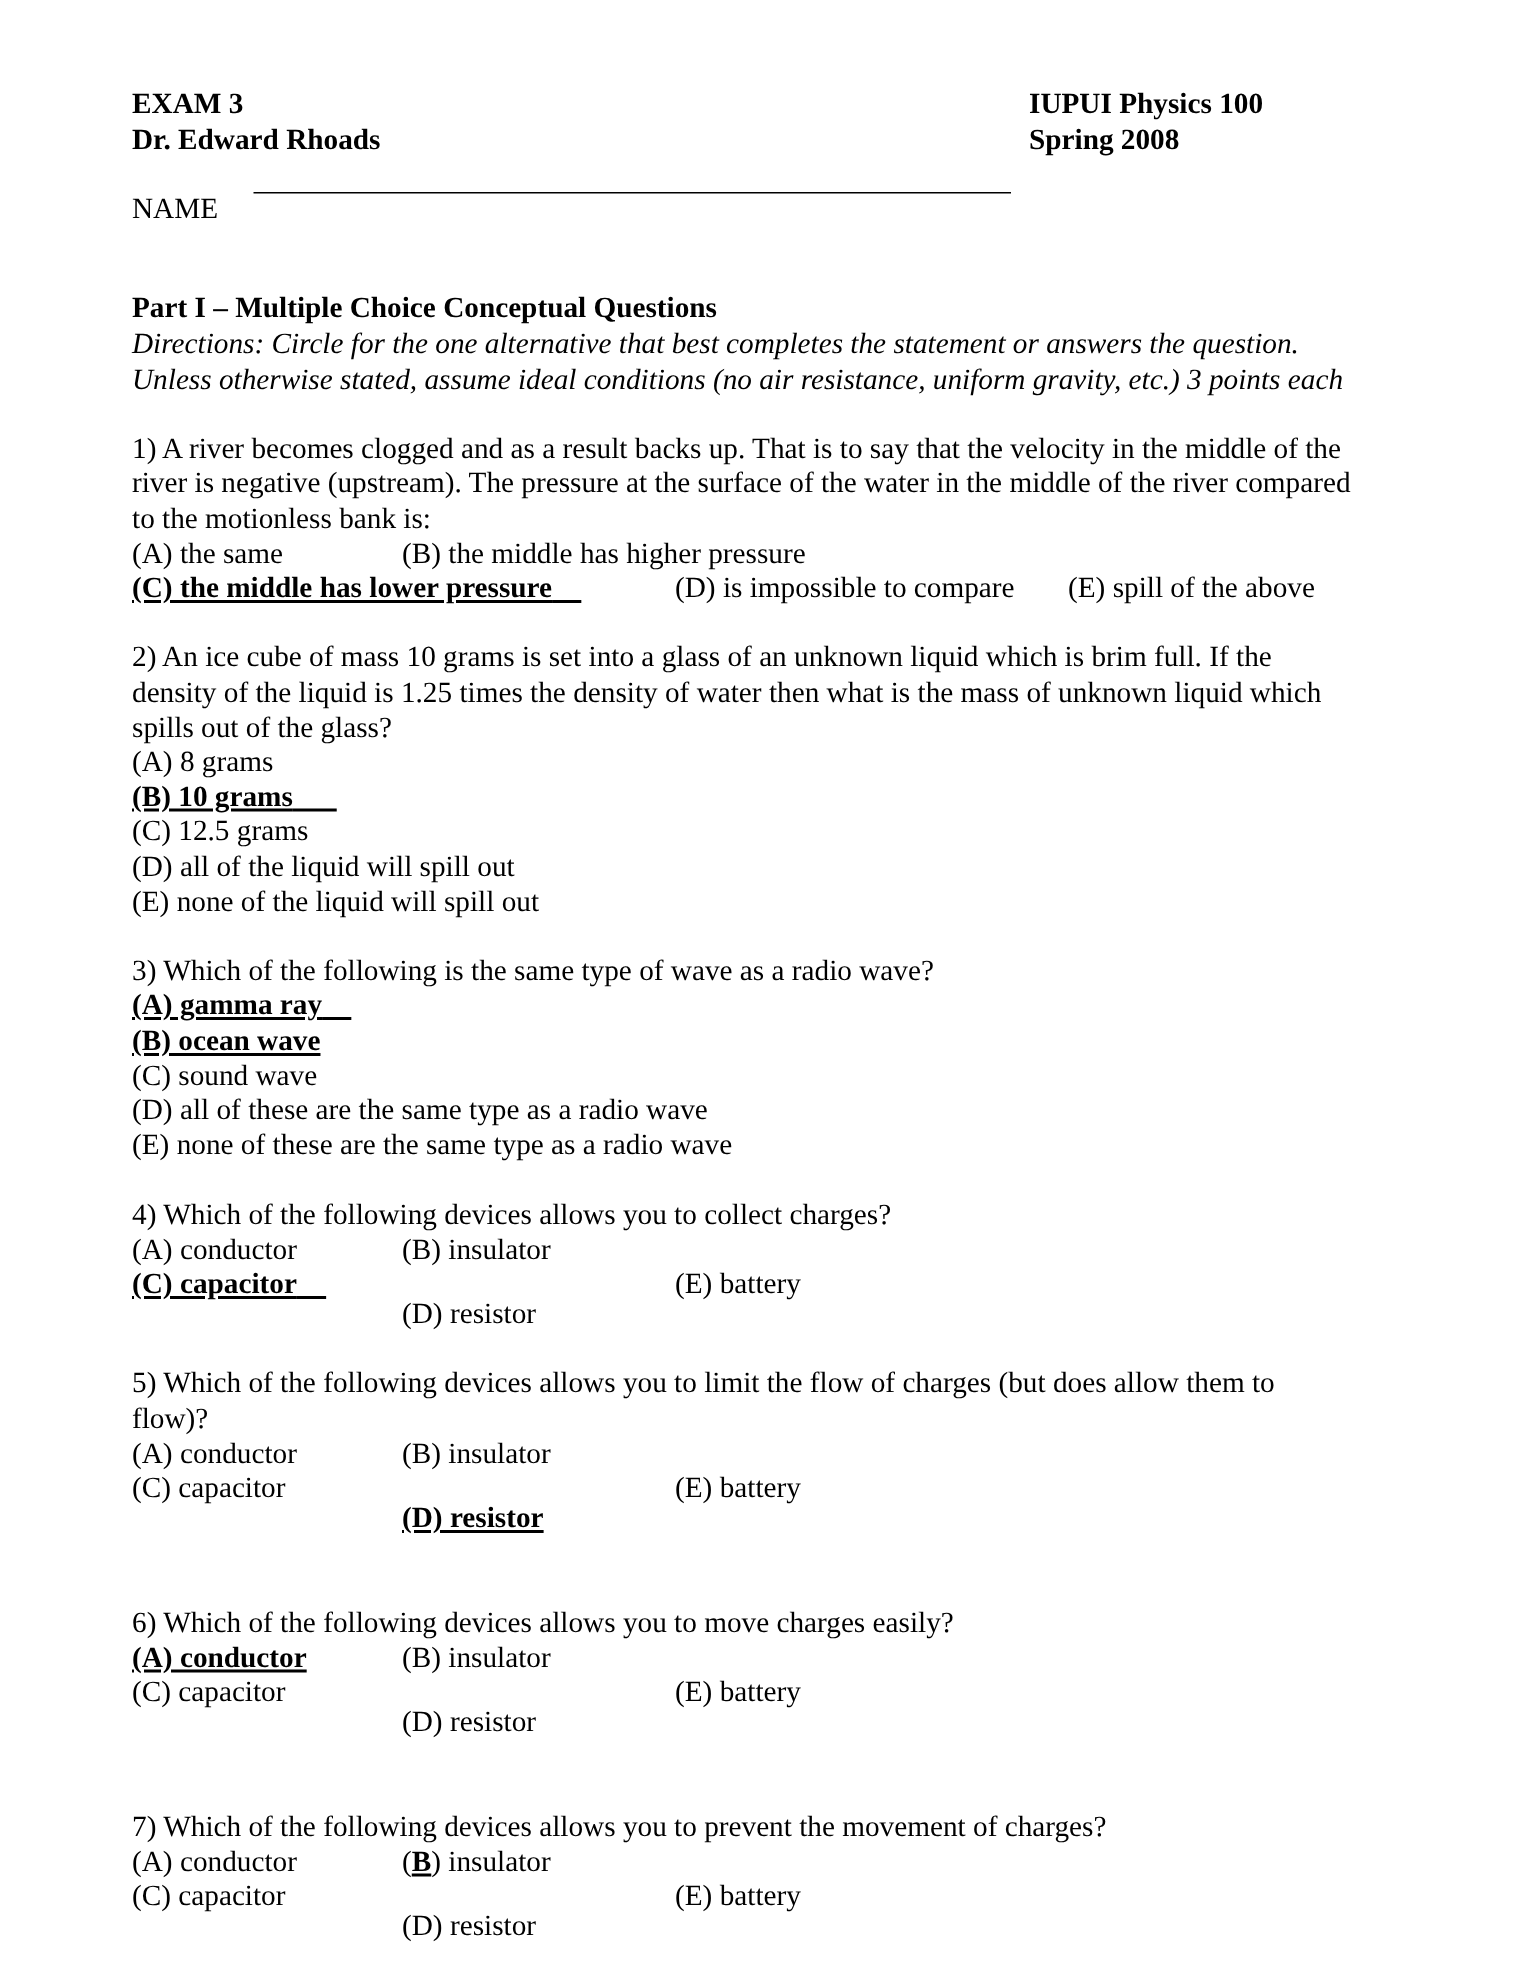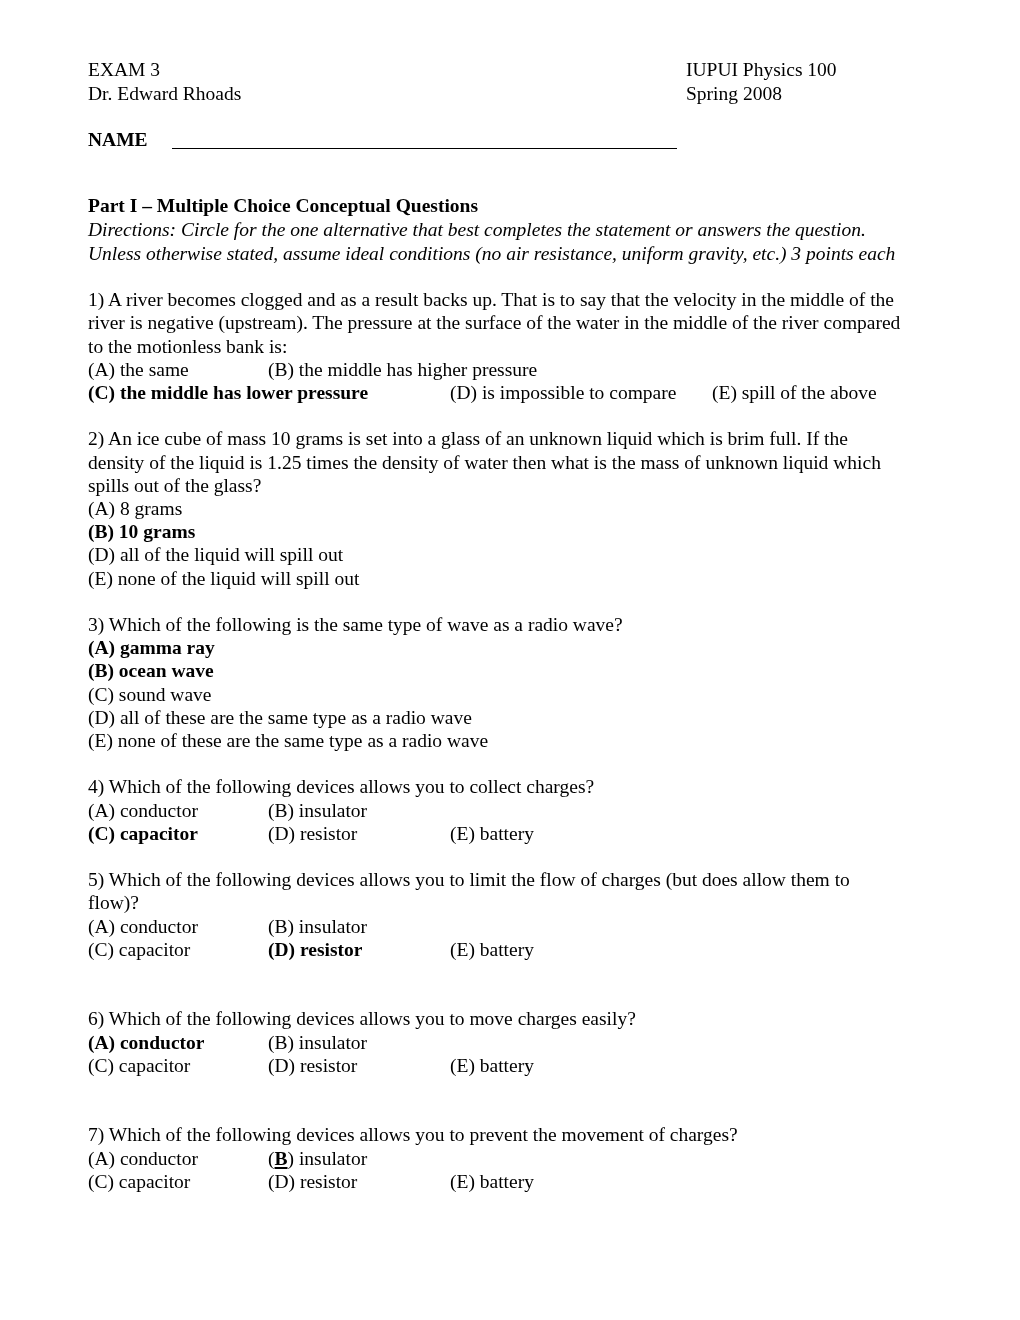--- a/index.html
+++ b/index.html
@@ -23,32 +23,32 @@
   }
   .doc {
     font-size: 19.5px;
     line-height: 23.2px;
   }
 
   
   .header-row {
     display: flex;
     align-items: center;
-    font-weight: normal;
+    font-weight: bold;
     line-height: 23.6px;
   }
   .header-left { width: 598px; flex: 0 0 598px; }
   .header-right { flex: 1 1 auto; }
 
   .blank-line { height: 23.2px; }
 
   .name-row {
     display: flex;
-    align-items: flex-end;
-    font-weight: bold;
+    align-items: flex-start;
+    font-weight: normal;
     line-height: 23.6px;
     gap: 24px;
   }
   .name-rule {
     flex: 0 0 505px;
     border-bottom: 1.6px solid #000;
     height: 0;
     margin-bottom: 3px;
   }
 
@@ -73,47 +73,48 @@
     max-width: 818px;
     line-height: 23.2px;
   }
 
   .opt-row {
     display: flex;
     line-height: 23.2px;
     white-space: nowrap;
   }
   .opt-col-1 { flex: 0 0 180px; }
-  .opt-col-2 { flex: 0 0 182px; }
+  .opt-col-2 { flex: 0 0 182px; margin-top: 20px; }
   .opt-col-3 { flex: 0 0 auto; text-align: right; }
   .opt-col-wide1 { flex: 0 0 362px; }
   .opt-col-d1 { flex: 0 0 262px; }
 
   .opt-line {
     line-height: 23.2px;
   }
 
   
   .ans {
     font-weight: bold;
-    text-underline-offset: 2px;
-    text-decoration-thickness: 1.6px;
-  }
-  .ans-pad::after {
-    content: "\00a0\00a0\00a0\00a0";
-  }
-  .ans-pad-lg::after {
-    content: "\00a0\00a0\00a0\00a0\00a0\00a0";
-  }
-  .ans-letter-only {
-    font-weight: bold;
     text-decoration: underline;
     text-underline-offset: 2px;
     text-decoration-thickness: 1.6px;
   }
+  .ans-pad::after {
+    content: "\00a0\00a0\00a0\00a0";
+  }
+  .ans-pad-lg::after {
+    content: "\00a0\00a0\00a0\00a0\00a0\00a0";
+  }
+  .ans-letter-only {
+    font-weight: bold;
+    text-decoration: underline;
+    text-underline-offset: 2px;
+    text-decoration-thickness: 1.6px;
+  }
 </style>
 </head>
 <body>
 
 <div class="page">
   <div class="doc">
 
     <div class="header-row">
       <span class="header-left">EXAM 3</span>
       <span class="header-right">IUPUI Physics 100</span>
@@ -149,20 +150,21 @@
         <span class="opt-col-3">(E) spill of the above</span>
       </div>
     </div>
 
     <div class="qspacer"></div>
 
     <div class="question-block">
       <div class="stem">2) An ice cube of mass 10 grams is set into a glass of an unknown liquid which is brim full.  If the density of the liquid is 1.25 times the density of water then what is the mass of unknown liquid which spills out of the glass?</div>
       <div class="opt-line">(A) 8 grams</div>
       <div class="opt-line"><span class="ans ans-pad-lg">(B) 10 grams</span></div>
+      <div class="opt-line">(C) 12.5 grams</div>
       <div class="opt-line">(D) all of the liquid will spill out</div>
       <div class="opt-line">(E) none of the liquid will spill out</div>
     </div>
 
     <div class="qspacer"></div>
 
     <div class="question-block">
       <div class="stem">3) Which of the following is the same type of wave as a radio wave?</div>
       <div class="opt-line"><span class="ans ans-pad">(A) gamma ray</span></div>
       <div class="opt-line"><span class="ans">(B) ocean wave</span></div>

